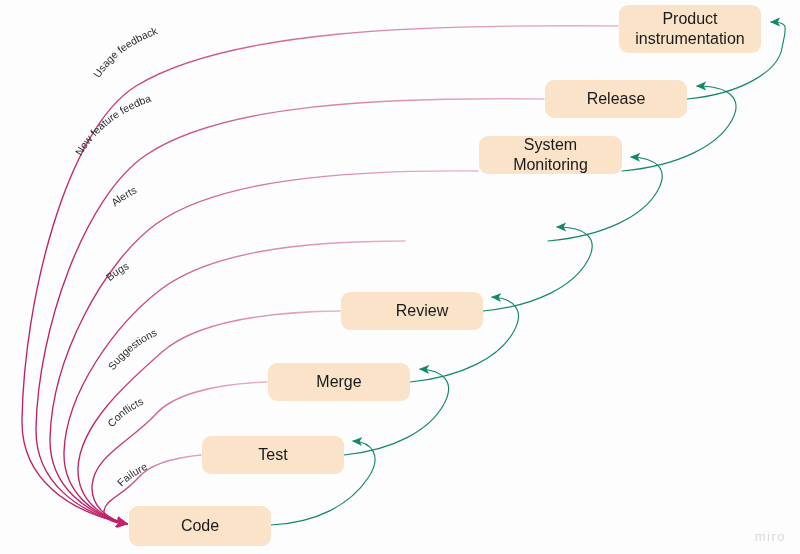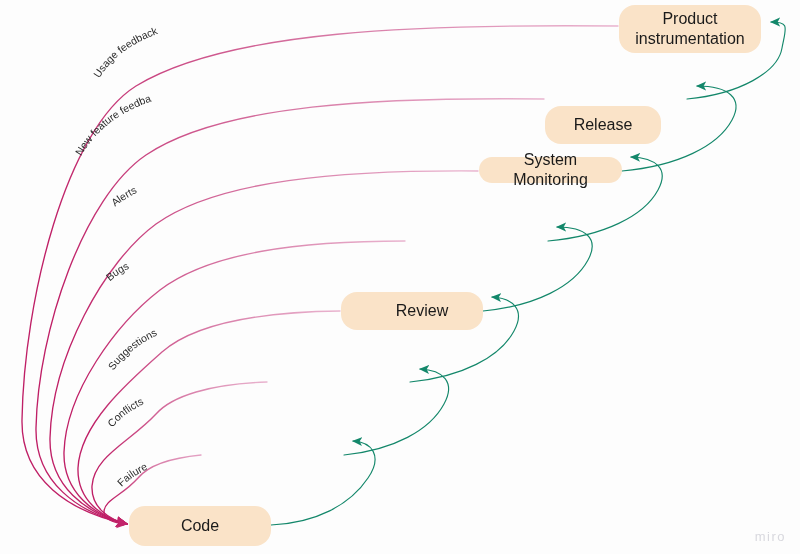--- a/index.html
+++ b/index.html
@@ -18,21 +18,21 @@
   #diagram-svg {
     position: absolute;
     left: 0;
     top: 0;
     width: 800px;
     height: 554px;
   }
   .node-box {
     position: absolute;
     background: #fae3c8;
-    border-radius: 16px;
+    border-radius: 9px;
     display: flex;
     align-items: center;
     justify-content: center;
     text-align: center;
     color: #1a1a1a;
     font-size: 16px;
     font-family: "Liberation Sans", sans-serif;
     line-height: 1.25;
     box-sizing: border-box;
     padding: 2px 8px;
@@ -160,33 +160,39 @@
         <textPath href="#lbl-path-failure" startOffset="4"><tspan>Failure</tspan></textPath>
       </text>
     </g>
   </svg>
 
   <div class="node-box" style="left:619px; top:5px; width:142px; height:48px;">
     <span class="node-label">Product
 instrumentation</span>
   </div>
 
-  <div class="node-box" style="left:545px; top:80px; width:116px; height:38px;margin-top:26px;">
+  <div class="node-box" style="left:545px; top:80px; width:142px; height:38px;">
     <span class="node-label">Release</span>
   </div>
 
-  <div class="node-box" style="left:479px; top:157px; width:143px; height:26px;">
+  <div class="node-box" style="left:479px; top:136px; width:143px; height:38px;">
     <span class="node-label">System Monitoring</span>
   </div>
 
 
   <div class="node-box" style="left:341px; top:292px; width:142px; height:38px;padding-left:28px;">
     <span class="node-label">Review</span>
   </div>
 
+  <div class="node-box" style="left:268px; top:363px; width:142px; height:38px;">
+    <span class="node-label">Merge</span>
+  </div>
 
+  <div class="node-box" style="left:202px; top:436px; width:142px; height:38px;">
+    <span class="node-label">Test</span>
+  </div>
 
   <div class="node-box" style="left:129px; top:506px; width:142px; height:40px;">
     <span class="node-label">Code</span>
   </div>
 
   <div id="miro-watermark">miro</div>
 </div>
 
 </body></html>

